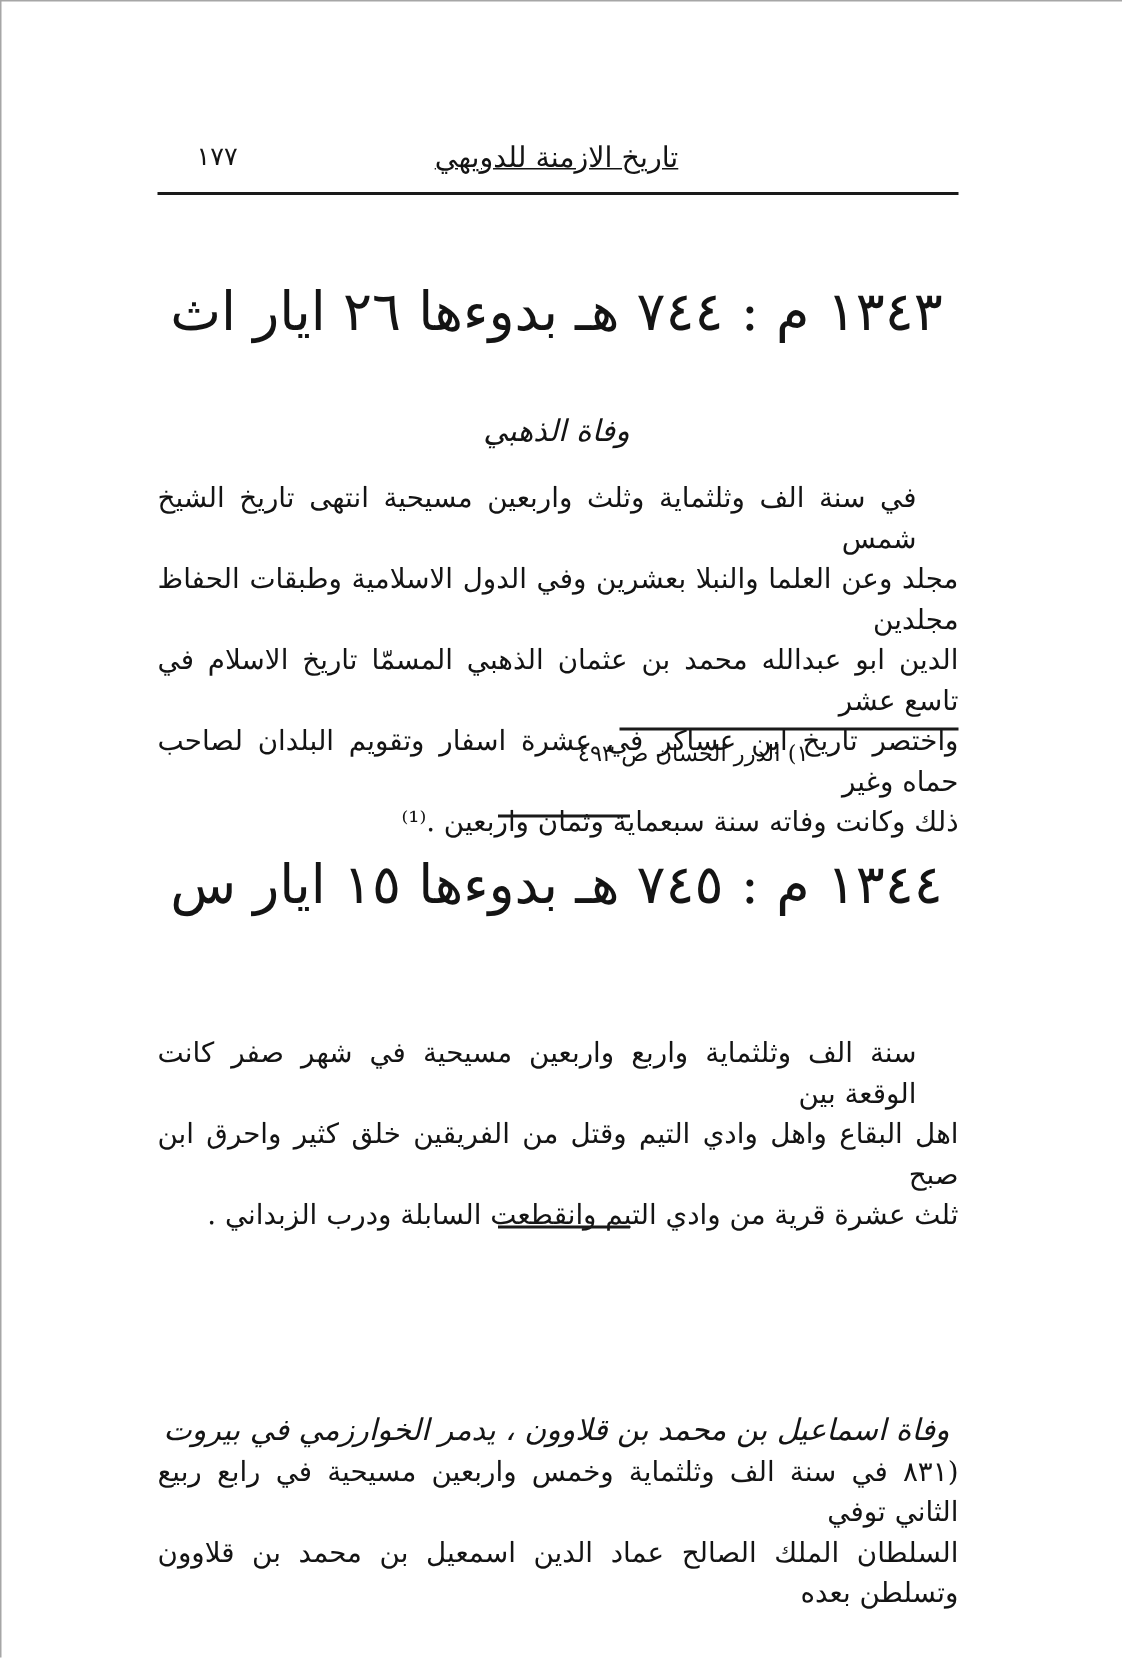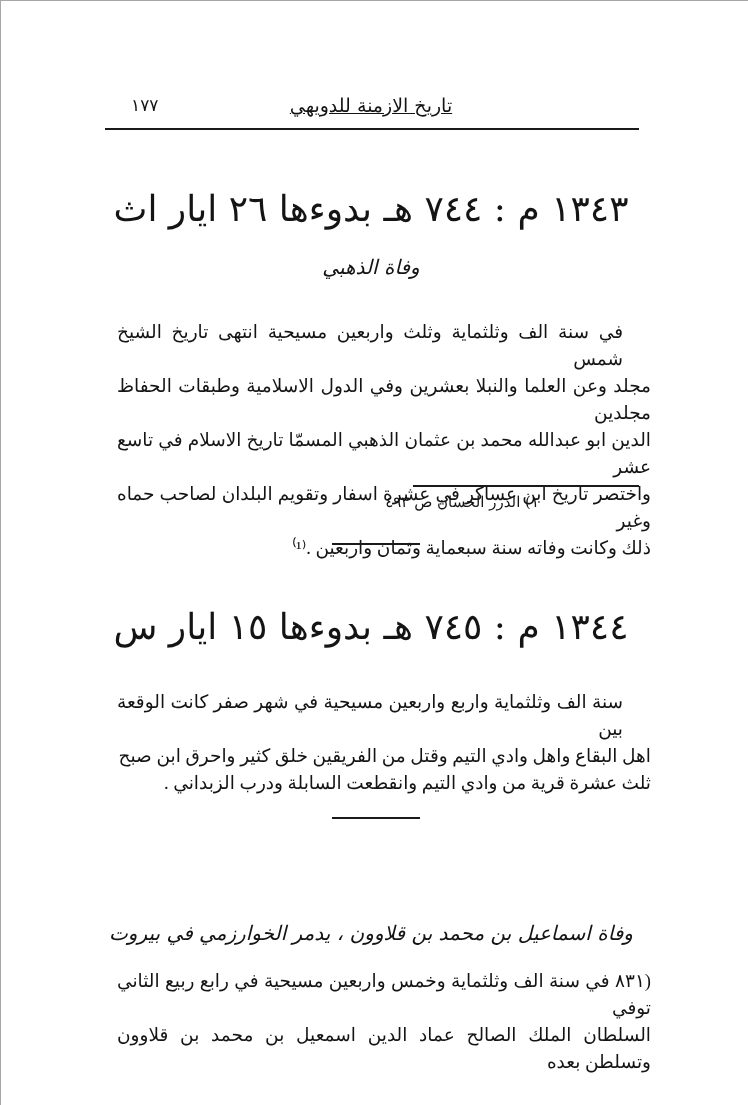--- a/index.html
+++ b/index.html
@@ -30,26 +30,26 @@
     .head-rule {
       position: absolute; top: 127px; left: 104px; width: 534px; height: 0;
       border-top: 2px solid #1a1a1a;
     }
     .entry-heading {
       position: absolute; left: 100px; width: 540px; text-align: center;
       direction: rtl; font-size: 36px; line-height: 44px; letter-spacing: 1px;
     }
     .entry-subtitle {
       position: absolute; left: 100px; width: 540px; text-align: center;
-      direction: rtl; font-size: 20px; line-height: 28px; font-style: italic;
+      direction: rtl; font-size: 20px; line-height: 28px; font-style: italic; margin-top: 20px;
     }
     .body-text {
-      position: absolute; left: 116px; width: 534px;
+      position: absolute; left: 104px; width: 534px;
       direction: rtl; text-align: justify; text-align-last: right;
-      font-size: 18.5px; line-height: 27px; font-family: Liberation Serif, serif;
+      font-size: 18.5px; line-height: 27px;
     }
     .body-text p { margin: 0; }
     .indent { padding-right: 28px; }
     .footnote-rule {
       position: absolute; top: 484px; left: 412px; width: 226px; height: 0;
       border-top: 2px solid #1a1a1a;
     }
     .footnote {
       position: absolute; top: 490px; left: 104px; width: 534px; text-align: right;
       direction: rtl; font-size: 15px; line-height: 22px; padding-right: 100px; box-sizing: border-box;
@@ -77,21 +77,21 @@
     <p>مجلد وعن العلما والنبلا بعشرين وفي الدول الاسلامية وطبقات الحفاظ مجلدين</p>
     <p>الدين ابو عبدالله محمد بن عثمان الذهبي المسمّا تاريخ الاسلام في تاسع عشر</p>
     <p>واختصر تاريخ ابن عساكر في عشرة اسفار وتقويم البلدان لصاحب حماه وغير</p>
     <p>ذلك وكانت وفاته سنة سبعماية وثمان واربعين .⁽¹⁾</p>
   </div>
   <div class="footnote-rule"></div>
   <div class="footnote">١) الدرر الحسان ص ٤٩٣</div>
 
   <div class="section-rule" style="top:542px;"></div>
 
-  <div class="entry-heading" style="top:604px;">١٣٤٤ م : ٧٤٥ هـ بدوءها ١٥ ايار س</div>
+  <div class="entry-heading" style="top:568px;">١٣٤٤ م : ٧٤٥ هـ بدوءها ١٥ ايار س</div>
   <div class="body-text" style="top:688px;">
     <p class="indent">سنة الف وثلثماية واربع واربعين مسيحية في شهر صفر كانت الوقعة بين</p>
     <p>اهل البقاع واهل وادي التيم وقتل من الفريقين خلق كثير واحرق ابن صبح</p>
     <p>ثلث عشرة قرية من وادي التيم وانقطعت السابلة ودرب الزبداني .</p>
   </div>
 
   <div class="section-rule" style="top:816px;"></div>
 
   <div class="entry-subtitle" style="top:918px;">وفاة اسماعيل بن محمد بن قلاوون ، يدمر الخوارزمي في بيروت</div>
   <div class="body-text" style="top:967px;">

